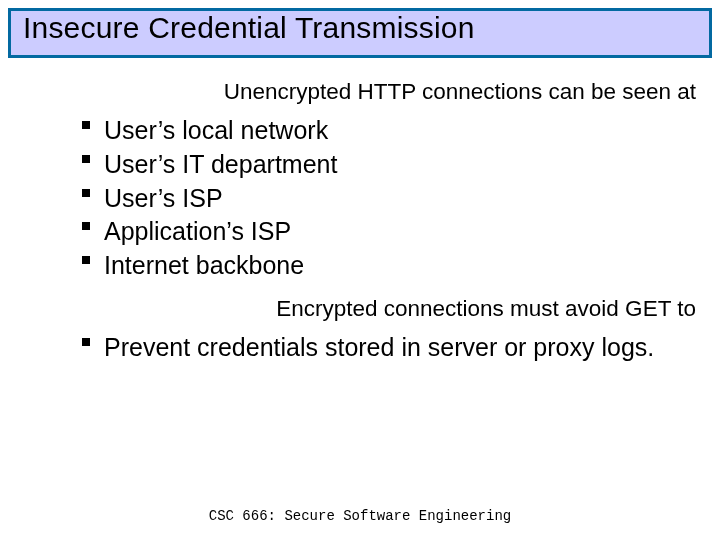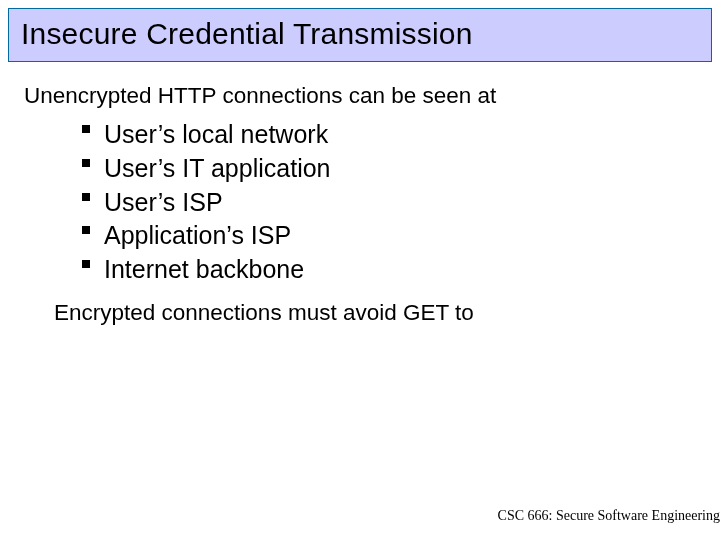--- a/index.html
+++ b/index.html
@@ -7,37 +7,38 @@
     width: 720px;
     height: 540px;
     background: #ffffff;
     font-family: Arial, Helvetica, sans-serif;
     position: relative;
     overflow: hidden;
   }
   .title-box {
     margin: 8px 8px 0 8px;
     background: #ccccff;
-    border: 1px solid #0369a1;
-    padding: 8px 12px 10px 12px;
+    border: 3px solid #0369a1;
+    padding: 0 12px 10px 12px;
   }
   .title-text {
     font-size: 30px;
     color: #000;
     letter-spacing: 0.2px;
   }
   .body {
     padding: 14px 24px 0 24px;
   }
   .para {
     font-size: 22.5px;
     color: #000;
     margin-top: 6px;
     margin-bottom: 8px;
     line-height: 1.25;
+    text-align: right;
   }
   .para.second {
     margin-top: 12px;
     margin-left: 30px;
   }
   ul.bullets {
     list-style: none;
     margin: 4px 0 6px 58px;
   }
   ul.bullets li {
@@ -54,43 +55,44 @@
     top: 7px;
     width: 8px;
     height: 8px;
     background: #000;
   }
   .footer {
     position: absolute;
     bottom: 16px;
     left: 0;
     width: 100%;
-    text-align: right;
-    font-family: Liberation Serif, serif;
+    text-align: center;
+    font-family: Liberation Mono, monospace;
     font-size: 14px;
     color: #000;
   }
 </style>
 </head>
 <body>
 
 <div class="title-box">
   <div class="title-text">Insecure Credential Transmission</div>
 </div>
 
 <div class="body">
 
   <div class="para">Unencrypted HTTP connections can be seen at</div>
   <ul class="bullets">
     <li>User’s local network</li>
-    <li>User’s IT application</li>
+    <li>User’s IT department</li>
     <li>User’s ISP</li>
     <li>Application’s ISP</li>
     <li>Internet backbone</li>
   </ul>
 
   <div class="para second">Encrypted connections must avoid GET to</div>
   <ul class="bullets">
+    <li>Prevent credentials stored in server or proxy logs.</li>
   </ul>
 
 </div>
 
 <div class="footer">CSC 666: Secure Software Engineering</div>
 
 </body></html>

